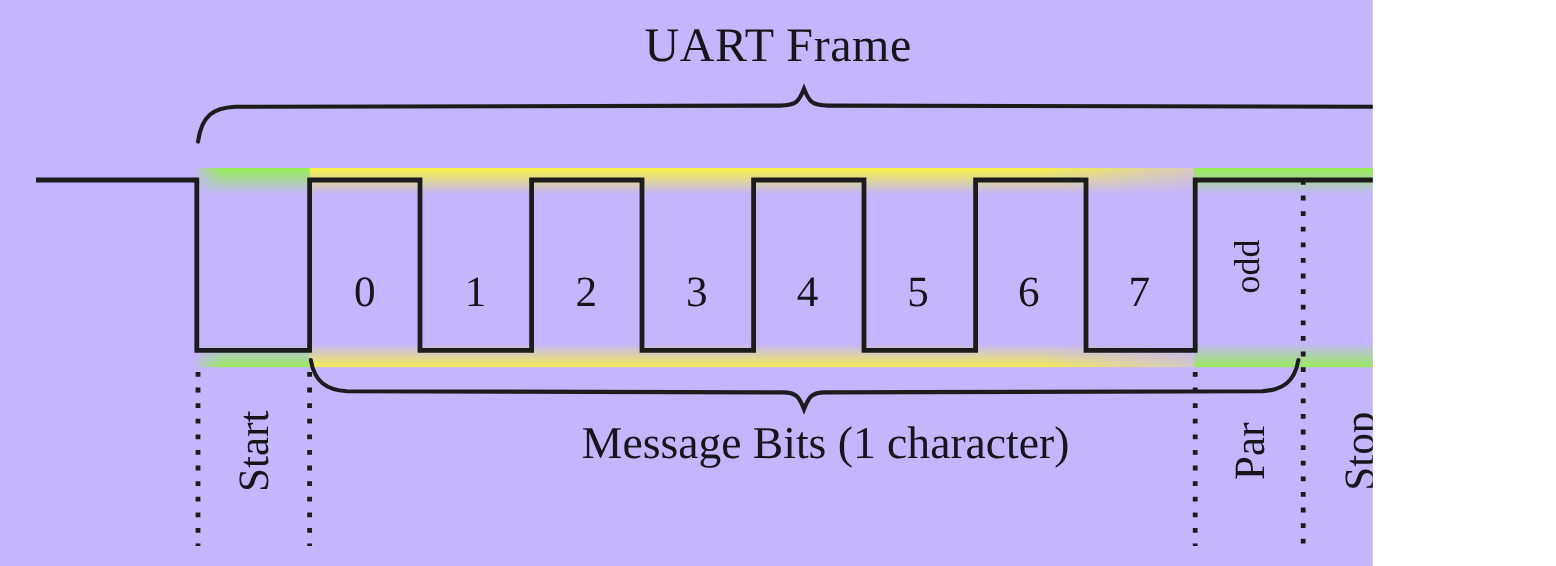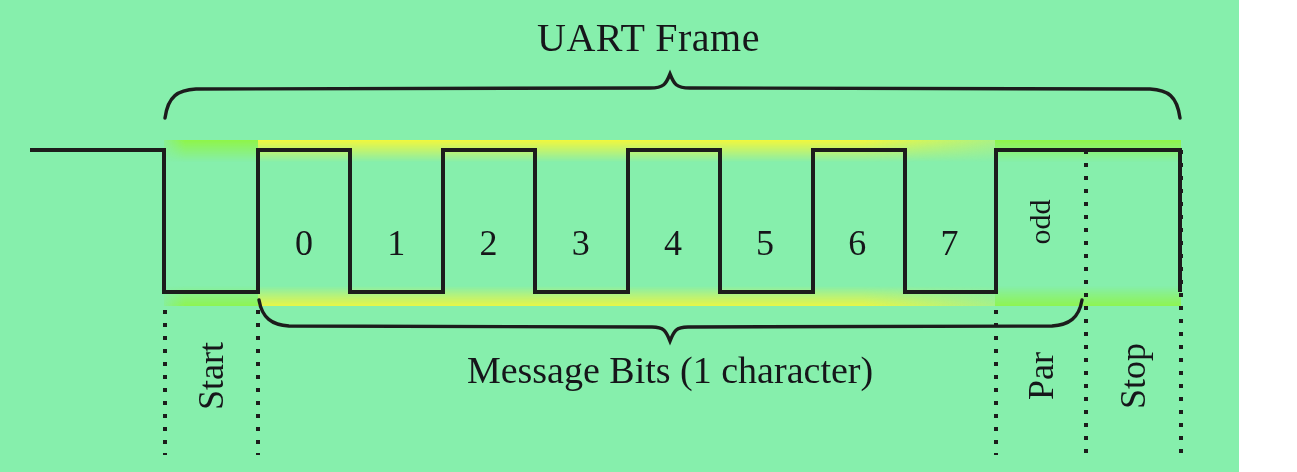--- a/index.html
+++ b/index.html
@@ -2,44 +2,44 @@
 <html><head>
 <meta charset="utf-8">
 <style>
   html, body {
     margin: 0;
     padding: 0;
     background: #ffffff;
   }
   #stage {
     position: relative;
-    width: 1239px;
+    width: 1144px;
     height: 472px;
-    background: #86efac;
+    background: #c4b5fd;
     overflow: hidden;
     font-family: "Liberation Serif", "DejaVu Serif", serif;
   }
 
   
   .title {
     position: absolute;
     left: 0;
     top: 14px;
     width: 1297px;
     text-align: center;
     font-size: 40px;
     color: #16161a;
     letter-spacing: 0.5px;
     white-space: nowrap;
   }
 
   .msglabel {
     position: absolute;
     top: 348px;
-    left: 330px;
+    left: 348px;
     width: 680px;
     text-align: center;
     font-size: 38px;
     color: #16161a;
     white-space: nowrap;
   }
 
   
   .vlabel {
     position: absolute;

